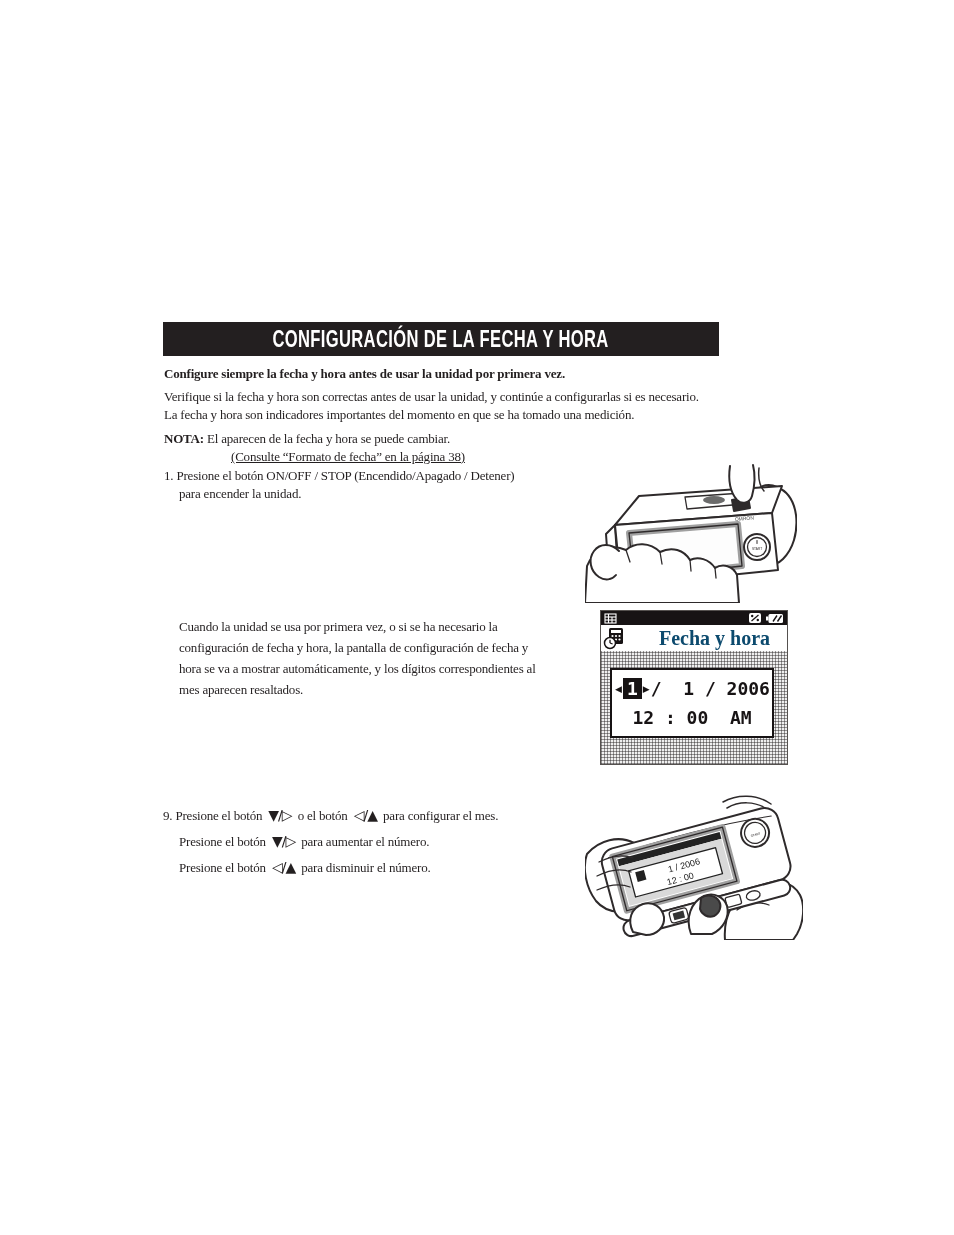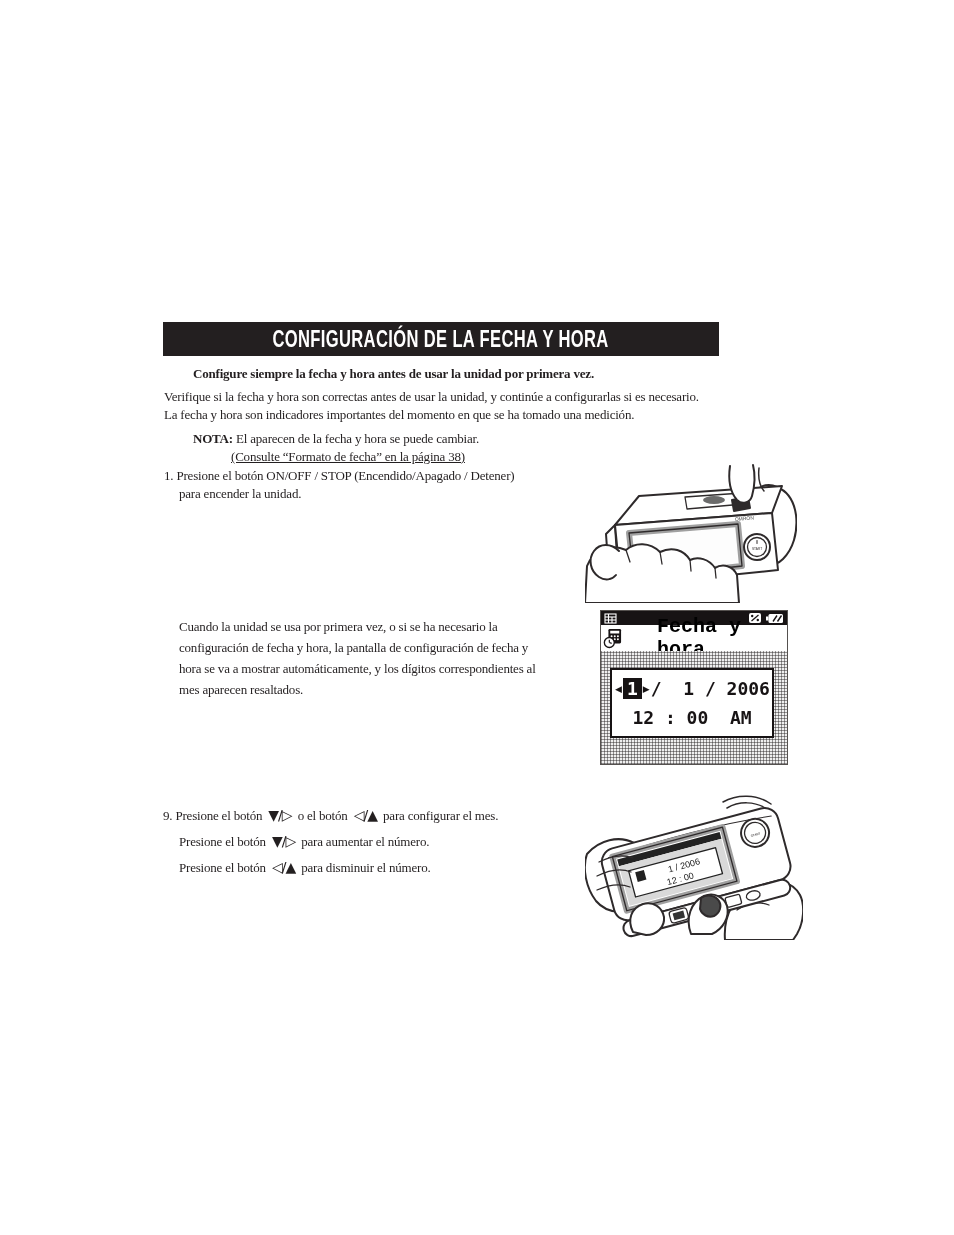--- a/index.html
+++ b/index.html
@@ -1,32 +1,32 @@
 <!DOCTYPE html>
 <html><head>
 <meta charset="utf-8">
 <style>
   html,body{margin:0;padding:0;background:#fff;}
   .page{position:relative;width:954px;height:1235px;background:#ffffff;color:#231f20;
         font-family:"Liberation Serif",serif;overflow:hidden;}
   .abs{position:absolute;}
   .line{position:absolute;white-space:nowrap;font-size:13px;line-height:18px;letter-spacing:-0.2px;}
-  .b{font-weight:bold;margin-left:29px;}
+  .b{font-weight:bold;}
   
   .header-bar{position:absolute;left:163px;top:322px;width:556px;height:34px;background:#231f20;
               display:flex;align-items:center;justify-content:center;}
   .header-title{color:#ffffff;font-family:"Liberation Sans",sans-serif;font-weight:bold;
                 font-size:23px;white-space:nowrap;transform:scaleX(0.72);letter-spacing:0.5px;}
   
   .lcd{position:absolute;left:600px;top:610px;width:188px;height:155px;border:1px solid #55514f;
        box-sizing:border-box;background:#fff;}
   .lcd-topbar{height:14px;background:#171314;display:flex;align-items:center;padding:0 3px;box-sizing:border-box;}
   .lcd-spacer{flex:1;}
   .lcd-title-row{height:26px;background:#fff;display:flex;align-items:center;gap:2px;padding-left:2px;}
-  .lcd-title{font-family:Liberation Mono, monospace;font-weight:bold;font-size:20px;letter-spacing:0px;color:#000000;margin-left:32px;}
+  .lcd-title{font-family:Liberation Serif, serif;font-weight:bold;font-size:20px;letter-spacing:0px;color:#0c4a6e;margin-left:32px;}
   .lcd-body{position:relative;height:113px;
     background-image:
       repeating-linear-gradient(0deg, rgba(35,31,32,0.45) 0 1px, transparent 1px 3px),
       repeating-linear-gradient(90deg, rgba(35,31,32,0.45) 0 1px, transparent 1px 3px);
     background-color:#efefef;}
   .lcd-box{position:absolute;left:9px;top:17px;width:164px;height:70px;background:#fff;
            border:2px solid #171314;box-sizing:border-box;
            display:flex;flex-direction:column;justify-content:space-evenly;align-items:center;}
   .lcd-date-line{display:flex;align-items:center;font-family:"DejaVu Sans Mono",monospace;
                  font-weight:bold;font-size:18px;color:#171314;}

